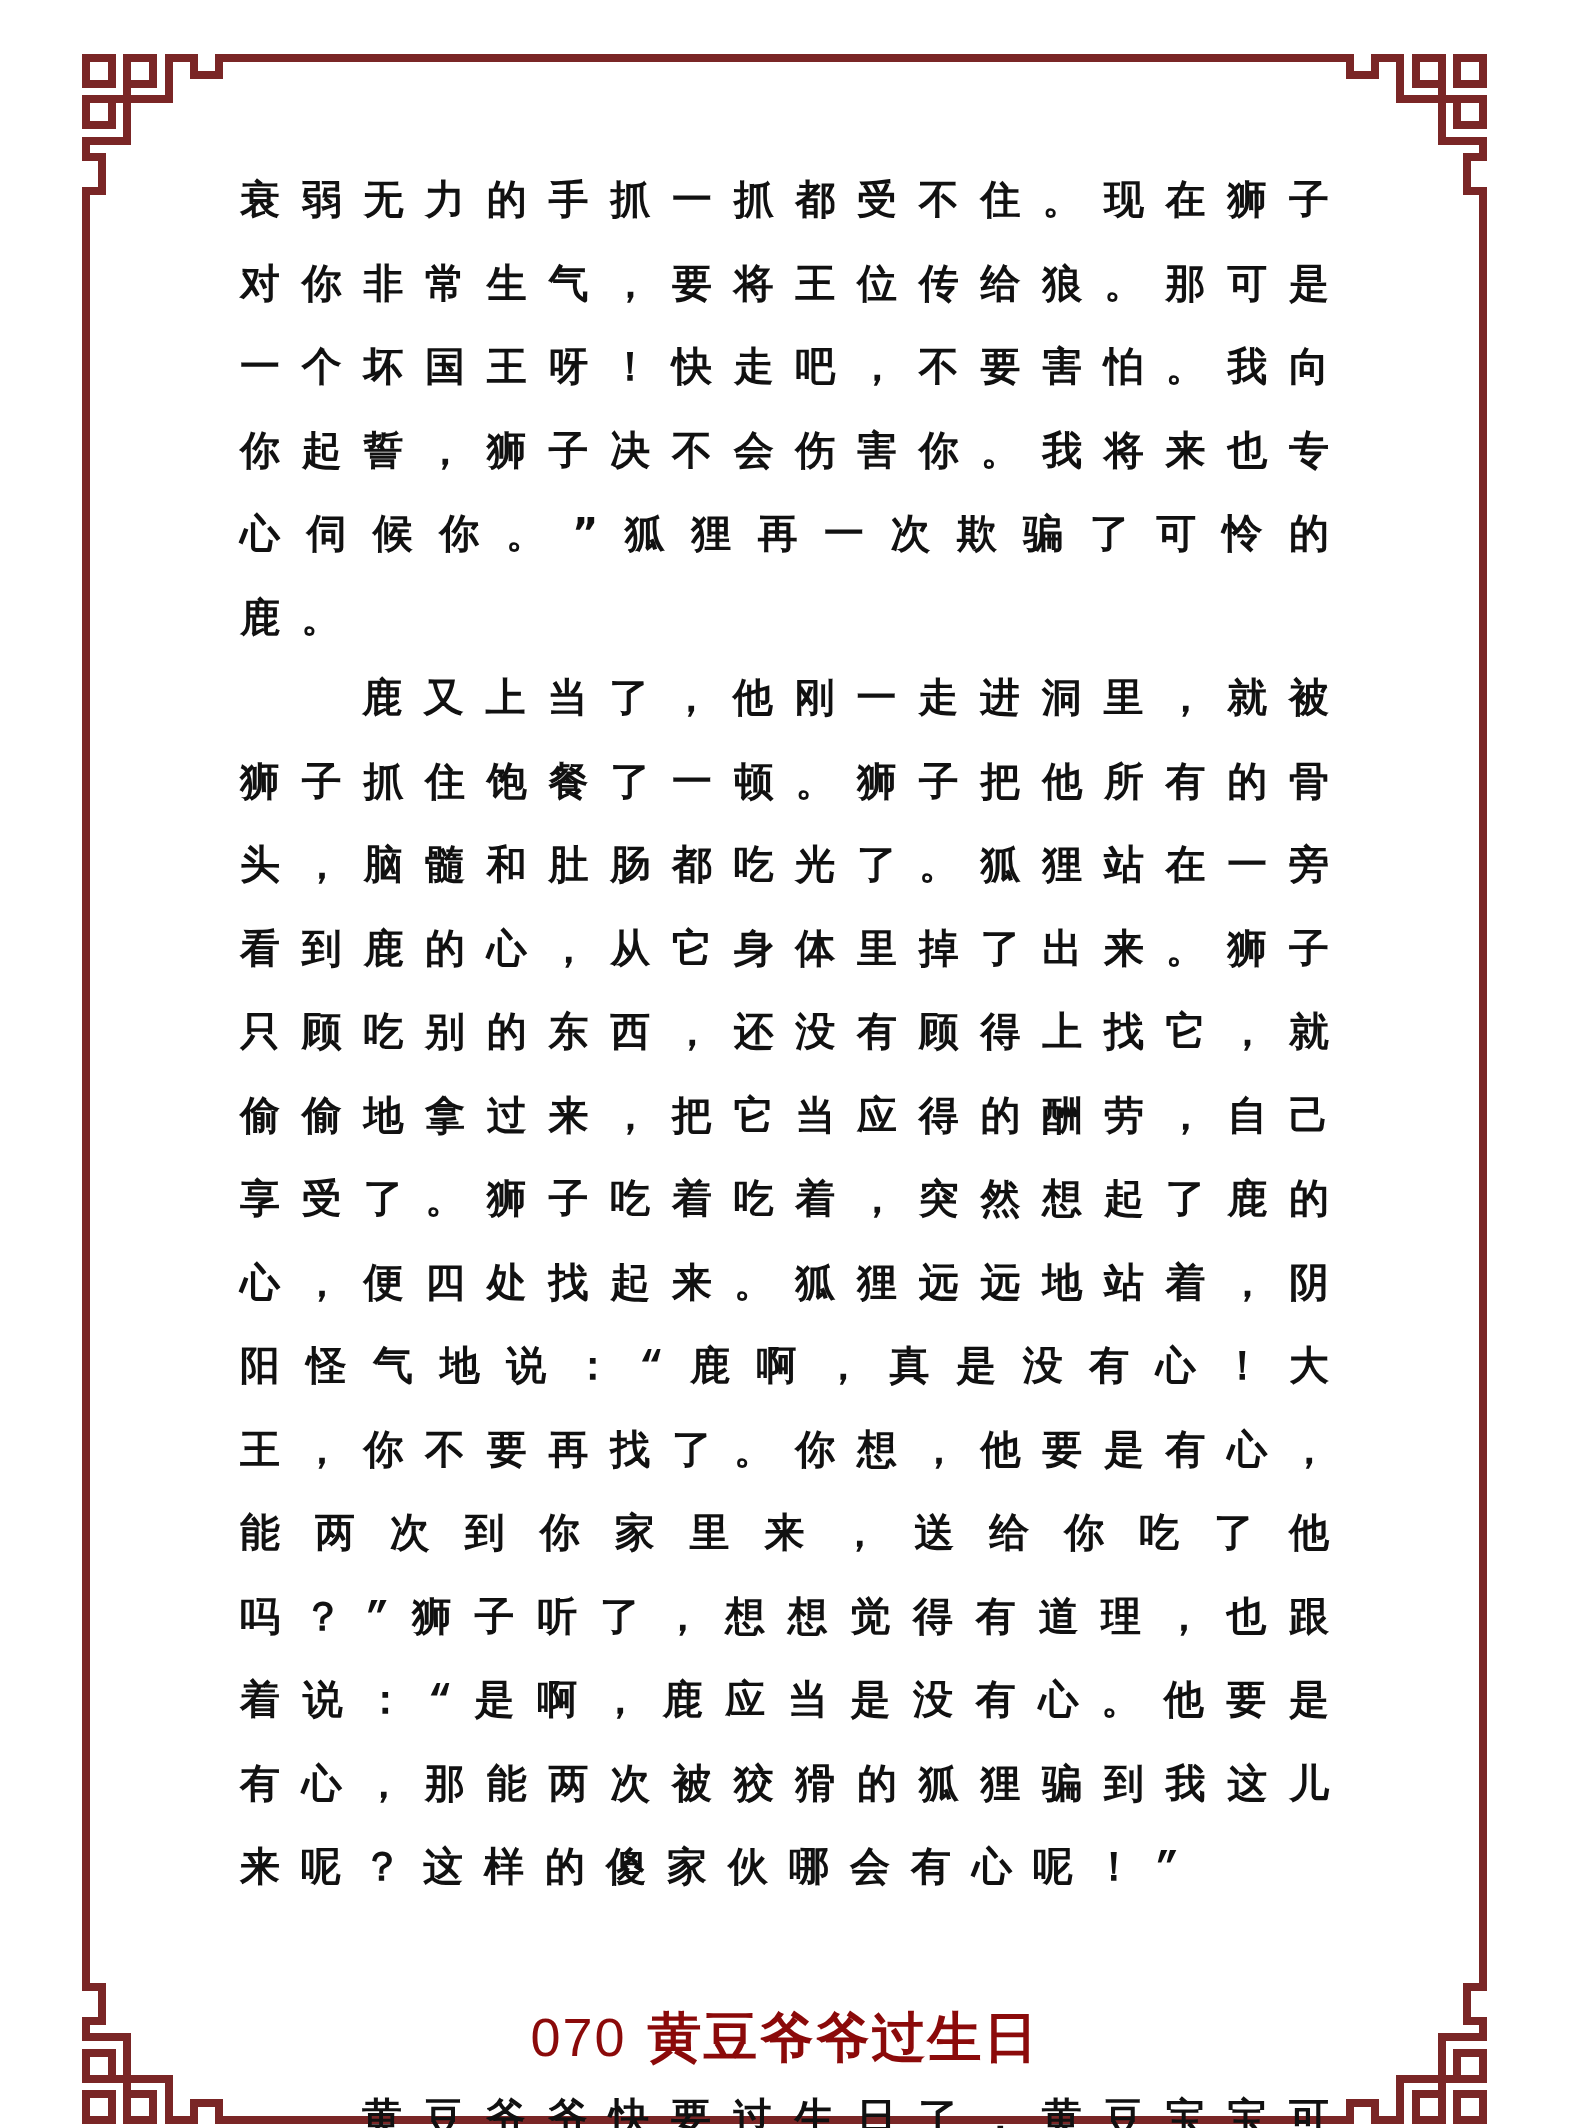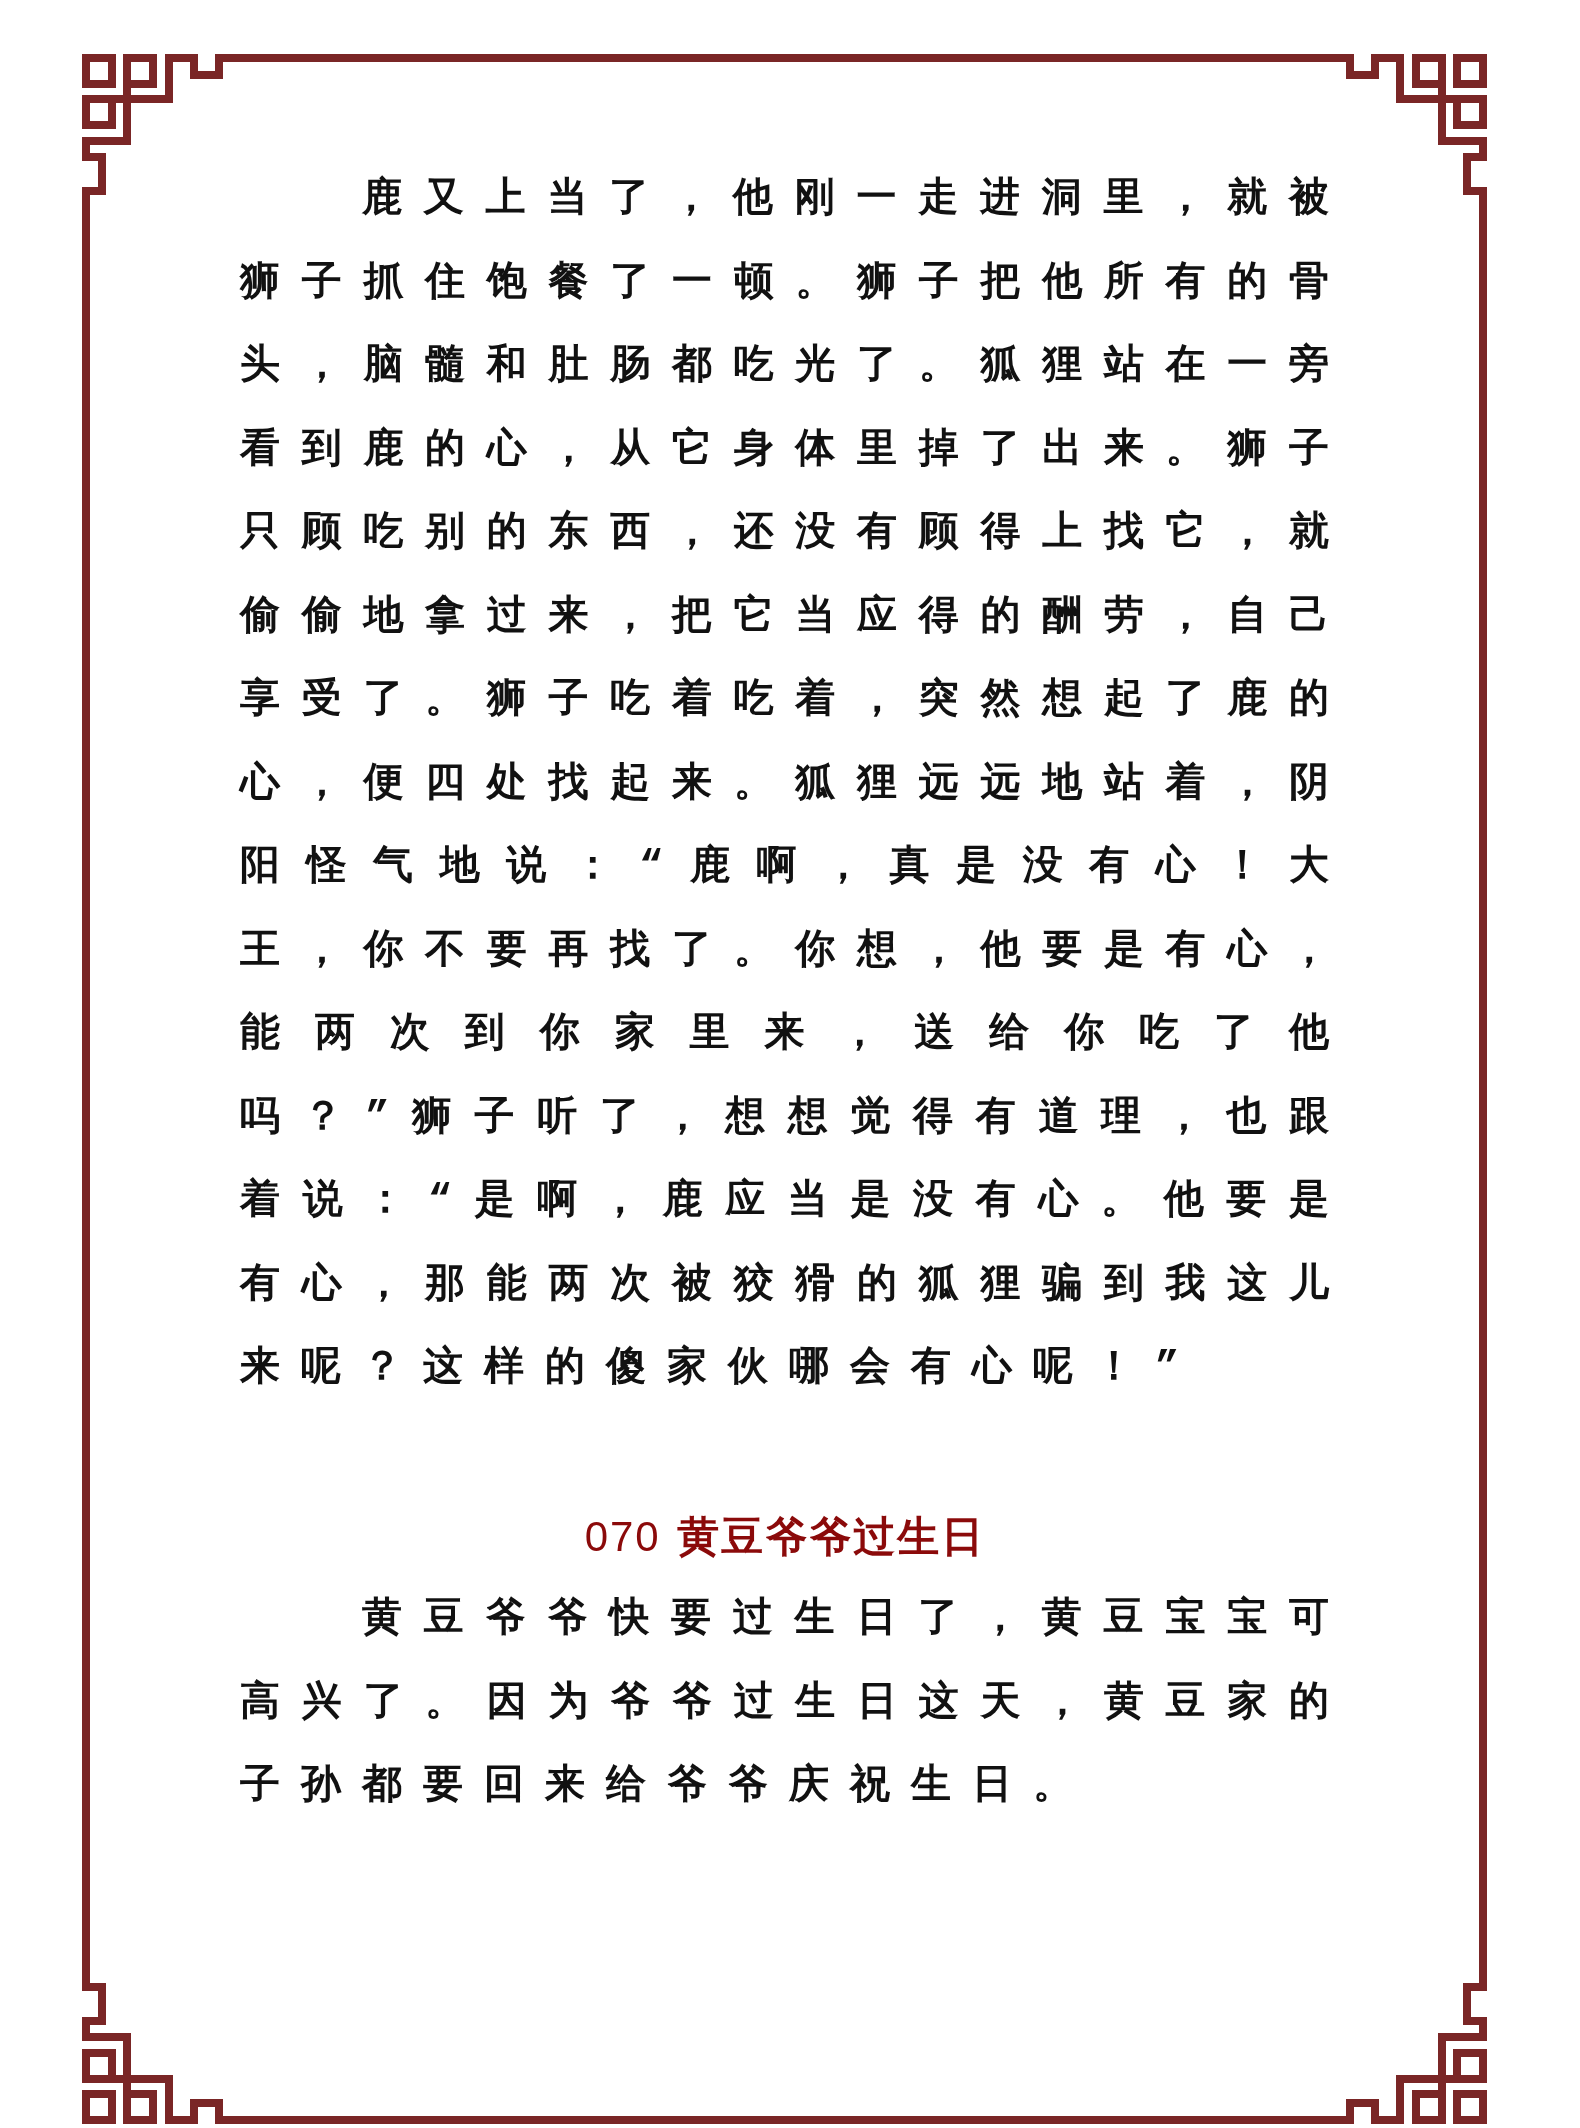--- a/index.html
+++ b/index.html
@@ -8,21 +8,21 @@
   .content {
     position:absolute; left:240px; top:158px; width:1110px;
     font-family: "DejaVu Sans", "Liberation Sans", sans-serif;
     font-weight:bold; font-size:40px; color:#111111;
     line-height:83.5px; letter-spacing:21px;
   }
   .content p { margin:0; text-align:justify; text-align-last:left; }
   .content p.indent { text-indent:122px;font-family:Liberation Mono, monospace; }
   .title {
     text-align:right; text-align-last:center !important;
-    color:#8b0a0a; font-size:42px; letter-spacing:2px;
+    color:#8b0a0a; font-size:54px; letter-spacing:2px;
     margin-top:84px !important; margin-left:-20px !important;
   }
   .title .num { font-weight:normal; font-family:"Liberation Sans", sans-serif; }
 </style>
 </head>
 <body>
 
 <svg class="frame" width="1580" height="2128" viewBox="0 0 1580 2128">
   <defs>
     <g id="corner" fill="none" stroke="#7a2626" stroke-width="8" stroke-linecap="square" stroke-linejoin="miter">
@@ -46,20 +46,21 @@
 
   <g stroke="#7a2626" stroke-width="8" fill="none">
     <line x1="219" y1="58" x2="1350" y2="58"></line>
     <line x1="219" y1="2120" x2="1350" y2="2120"></line>
     <line x1="86" y1="230" x2="86" y2="1948"></line>
     <line x1="1483" y1="230" x2="1483" y2="1948"></line>
   </g>
 </svg>
 
 <div class="content">
+  <p>衰弱无力的手抓一抓都受不住。现在狮子对你非常生气，要将王位传给狼。那可是一个坏国王呀！快走吧，不要害怕。我向你起誓，狮子决不会伤害你。我将来也专心伺候你。”狐狸再一次欺骗了可怜的鹿。</p>
   <p class="indent">鹿又上当了，他刚一走进洞里，就被狮子抓住饱餐了一顿。狮子把他所有的骨头，脑髓和肚肠都吃光了。狐狸站在一旁看到鹿的心，从它身体里掉了出来。狮子只顾吃别的东西，还没有顾得上找它，就偷偷地拿过来，把它当应得的酬劳，自己享受了。狮子吃着吃着，突然想起了鹿的心，便四处找起来。狐狸远远地站着，阴阳怪气地说：“鹿啊，真是没有心！大王，你不要再找了。你想，他要是有心，能两次到你家里来，送给你吃了他吗？”狮子听了，想想觉得有道理，也跟着说：“是啊，鹿应当是没有心。他要是有心，那能两次被狡猾的狐狸骗到我这儿来呢？这样的傻家伙哪会有心呢！”</p>
   <p class="title">
     <span class="num">070</span>
     <span>黄豆爷爷过生日</span>
   </p>
   <p class="indent">黄豆爷爷快要过生日了，黄豆宝宝可高兴了。因为爷爷过生日这天，黄豆家的子孙都要回来给爷爷庆祝生日。</p>
 
 </div>
 
 </body></html>

